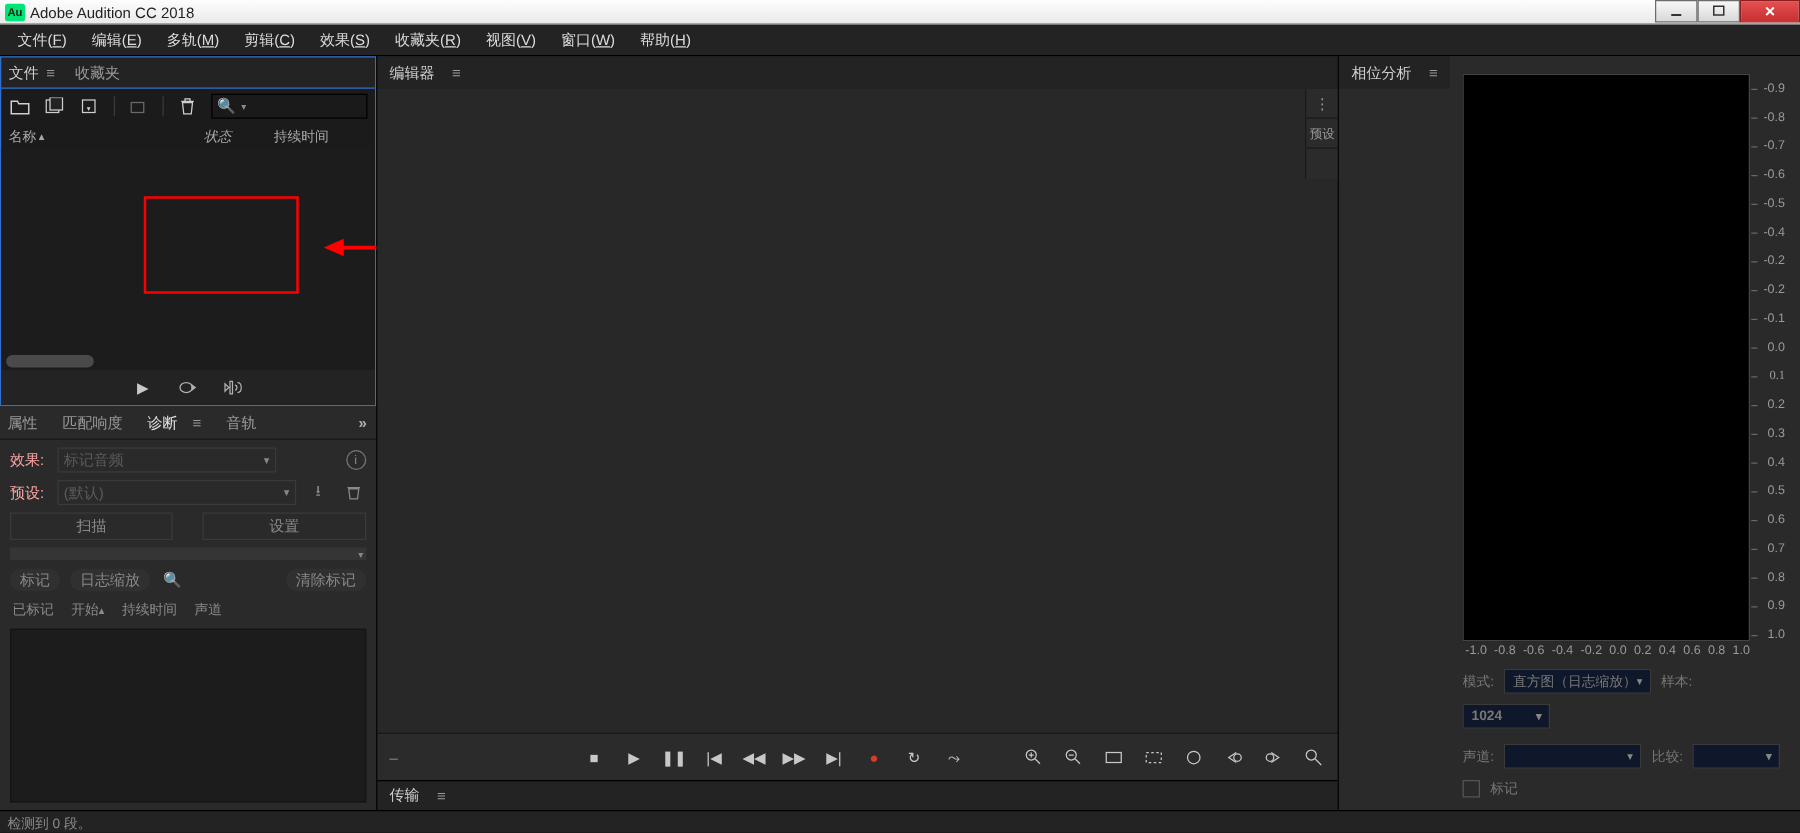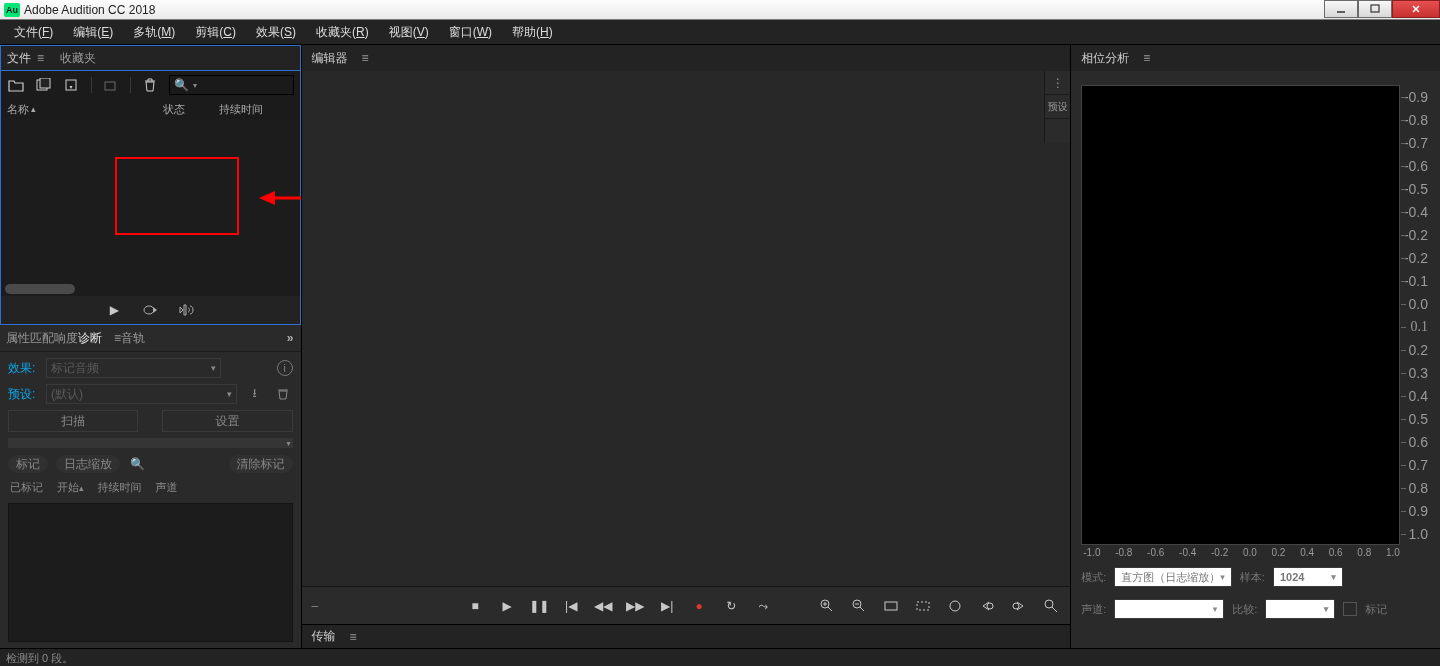--- a/index.html
+++ b/index.html
@@ -16,54 +16,54 @@
   
   
   .menubar { height: 25px; background: #232323; display: flex; align-items: center; padding: 0 4px; border-bottom: 1px solid #000; }
   .menubar .mitem { padding: 3px 10px; color: #dcdcdc; cursor: default; }
   .menubar .mitem u { text-decoration: underline; }
   
   
   .main { display: flex; height: 603px; }
   .left { width: 326px; height: 100%; display: flex; flex-direction: column; }
   .center { flex: 1; height: 100%; display: flex; flex-direction: column; border-left: 1px solid #000; border-right: 1px solid #000; position: relative; }
-  .right { width: 400px; height: 100%; display: flex; flex-direction: column; background: #2a2a2a; }
+  .right { width: 400px; height: 100%; display: flex; background: #2a2a2a; }
   
   
   .tabstrip { height: 26px; display: flex; align-items: center; padding: 0 6px; background: #232323; gap: 16px; }
   .tabstrip.selected { border: 1px solid #2f6fd0; }
   .tab { color: #cfcfcf; display: inline-flex; align-items: center; gap: 6px; }
   .tab .menu-icon { color: #9a9a9a; }
   .tab.dim { color: #9a9a9a; }
   
   
   .files-panel { border: 1px solid #2f6fd0; border-top: none; height: 254px; display: flex; flex-direction: column; }
   .toolbar { height: 28px; display: flex; align-items: center; gap: 10px; padding: 0 6px; }
   .toolbar .tbicon { width: 18px; height: 18px; color: #cfcfcf; display: inline-flex; align-items: center; justify-content: center; }
   .toolbar .tbicon.dim { color: #6a6a6a; }
   .toolbar .divider { width: 1px; height: 16px; background: #3a3a3a; }
   .toolbar .search { flex: 1; height: 20px; background: #1a1a1a; border: 1px solid #000; display: flex; align-items: center; padding: 2px 4px; gap: 4px; color: #8a8a8a; }
   .cols { height: 20px; display: flex; align-items: center; padding: 0 6px; gap: 6px; color: #a8a8a8; font-size: 11px; }
   .cols .c1 { width: 150px; display: flex; align-items: center; gap: 2px; }
-  .cols .c2 { width: 50px; }
+  .cols .c2 { width: 50px; font-style: italic; }
   .cols .c3 { width: 70px; }
   .filelist { flex: 1; position: relative; background: #1c1c1c; }
   .redbox { position: absolute; width: 124px; height: 78px; border: 2px solid #f00; top: 38px; left: 114px; }
   .redarrow { position: absolute; top: 64px; left: 258px; }
   .filefoot { height: 28px; display: flex; align-items: center; background: #232323; }
   .filefoot .fscroll { width: 70px; height: 10px; background: #4a4a4a; border-radius: 5px; margin-left: 4px; position: absolute; }
   .filefoot .icons { margin: 0 auto; display: flex; gap: 18px; color: #b0b0b0; }
   
   
-  .diag-tabs { height: 26px; display: flex; align-items: center; background: #2a2a2a; padding: 0 6px; }
+  .diag-tabs { height: 26px; display: flex; align-items: center; background: #2a2a2a; padding: 0 6px; gap: 20px; }
   .diag-tabs .tab.active { color: #e2e2e2; }
   .diag-tabs .more { margin-left: auto; color: #b0b0b0; font-weight: bold; letter-spacing: 1px; }
   .diag-body { flex: 1; background: #2a2a2a; padding: 6px 8px; display: flex; flex-direction: column; gap: 6px; border-top: 1px solid #1b1b1b; }
   .row { display: flex; align-items: center; gap: 8px; }
-  .lbl { width: 30px; color: #0ea5e9; }
+  .lbl { width: 30px; color: #fca5a5; }
   .combo { flex: 1; height: 20px; background: #2a2a2a; border: 1px solid #3a3a3a; display: flex; align-items: center; justify-content: space-between; padding: 0 4px; color: #7d7d7d; }
   .combo.dim { color: #5a5a5a; }
   .iconbtn { width: 20px; height: 20px; display: inline-flex; align-items: center; justify-content: center; color: #8a8a8a; }
   .btns-row { display: flex; gap: 24px; }
   .btn { flex: 1; height: 22px; border: 1px solid #3a3a3a; display: flex; align-items: center; justify-content: center; color: #888; }
   .pill { height: 18px; padding: 0 8px; border-radius: 10px; background: #303030; color: #888; display: inline-flex; align-items: center; }
   .diag-list { flex: 1; border: 1px solid #141414; background: #1c1c1c; margin-top: 2px; }
   .diag-cols { display: flex; gap: 14px; color: #8a8a8a; font-size: 11px; padding-left: 2px; }
   
   
@@ -76,26 +76,26 @@
   .tbtn { width: 18px; height: 18px; color: #c8c8c8; display: inline-flex; align-items: center; justify-content: center; }
   .tbtn.rec { color: #d93a2a; }
   .transfer-head { height: 24px; background: #232323; display: flex; align-items: center; padding: 0 10px; gap: 8px; border-top: 1px solid #000; }
   
   
   .phase-head { height: 26px; display: flex; align-items: center; padding: 0 10px; gap: 8px; background: #232323; }
   .phase-body { flex: 1; background: #2a2a2a; padding: 14px 10px 4px 10px; display: flex; flex-direction: column; }
   .phase-chart { position: relative; height: 460px; display: flex; }
   .phase-plot { flex: 1; background: #000; border: 1px solid #444; }
   .phase-yaxis { width: 30px; position: relative; }
-  .phase-yaxis .tick { position: absolute; right: 2px; font-size: 14px; color: #9a9a9a; transform: translateY(-50%); text-align: center; }
+  .phase-yaxis .tick { position: absolute; right: 2px; font-size: 10px; color: #9a9a9a; transform: translateY(-50%); text-align: center; }
   .phase-yaxis .tline { position: absolute; right: 24px; width: 5px; height: 1px; background: #666; }
   .phase-xaxis { height: 16px; display: flex; justify-content: space-between; padding: 2px 30px 0 2px; font-size: 10px; color: #9a9a9a; }
   .phase-controls { padding: 6px 0; display: flex; flex-wrap: wrap; gap: 8px; align-items: center; }
   .ctl-lbl { color: #777; font-size: 11px; }
-  .ctl-combo { height: 20px; min-width: 110px; background: #ffffff; border: 1px solid #3a3a3a; display: flex; align-items: center; justify-content: space-between; padding: 0 6px; color: #777; font-size: 11px; }
+  .ctl-combo { height: 20px; min-width: 110px; background: #0f172a; border: 1px solid #3a3a3a; display: flex; align-items: center; justify-content: space-between; padding: 0 6px; color: #777; font-size: 11px; }
   .ctl-combo.sm { min-width: 70px; font-weight: bold; }
   .chk { width: 14px; height: 14px; border: 1px solid #555; display: inline-block; }
   
   
   .status { height: 18px; background: #232323; color: #8a8a8a; font-size: 11px; padding: 2px 6px; border-top: 1px solid #000; }
   
   svg { display: block; }
   .chev { font-size: 9px; color: #888; }
 </style>
 </head>

